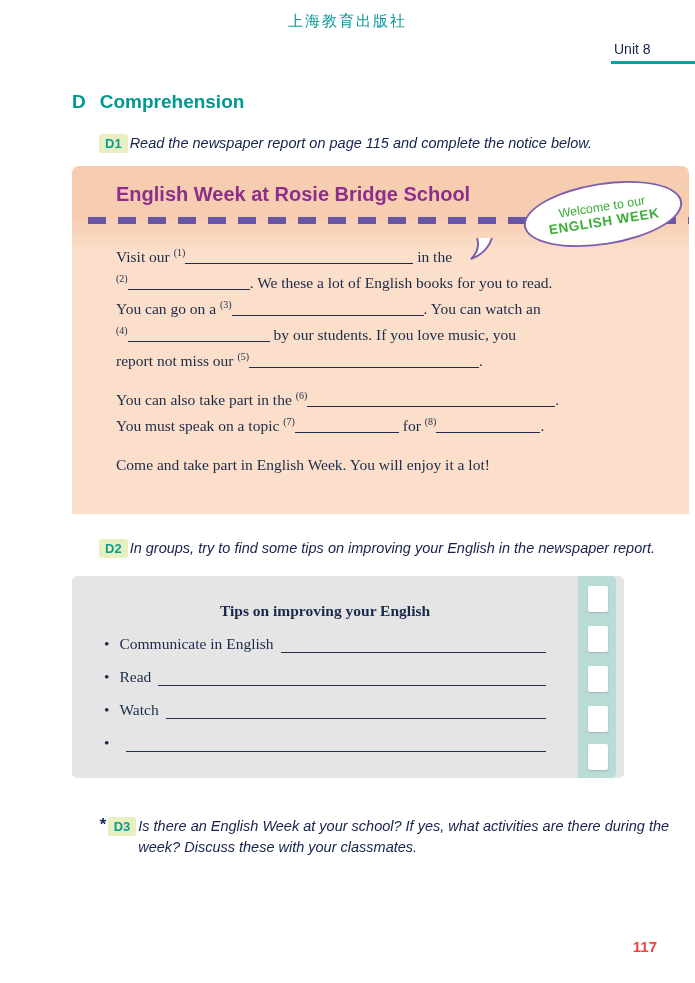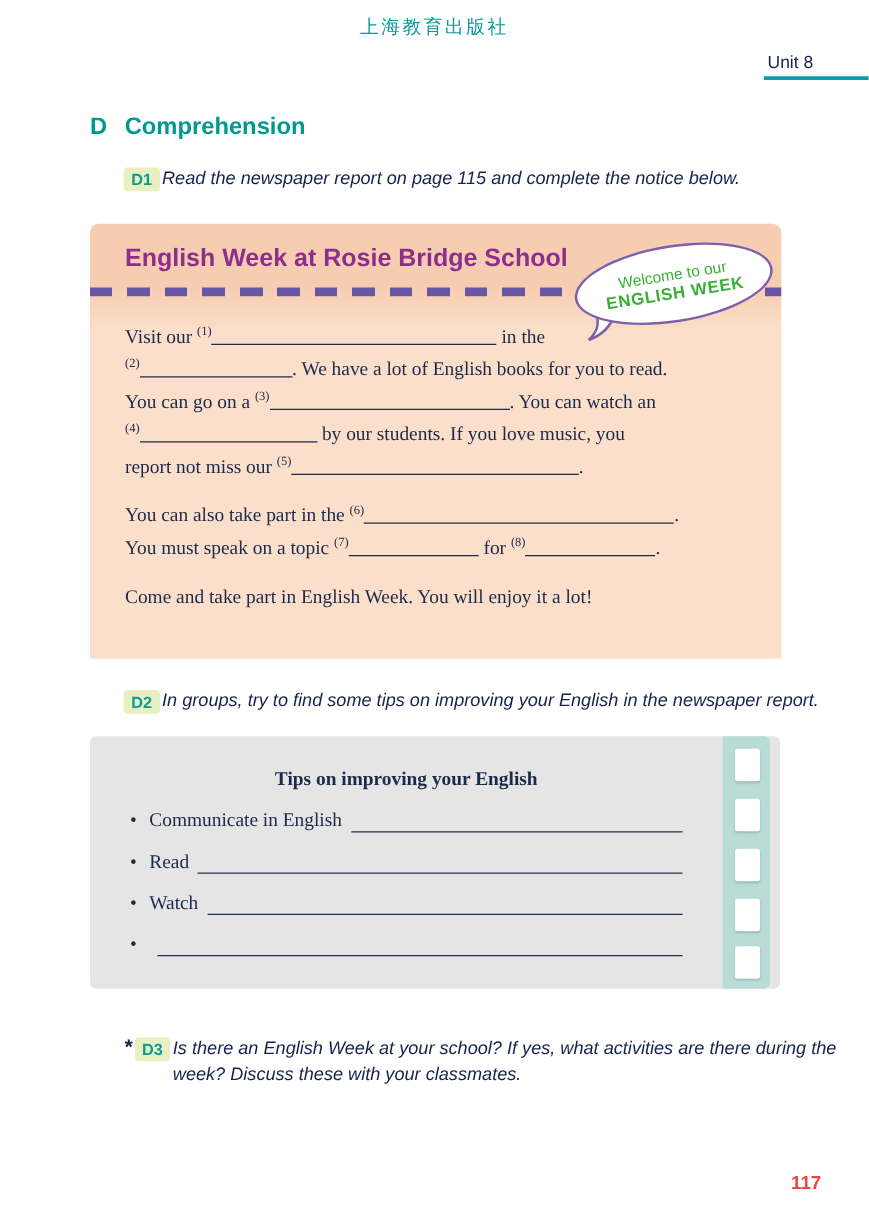--- a/index.html
+++ b/index.html
@@ -46,23 +46,24 @@
     font-weight:bold; font-style:italic; font-size:17px; color:#15224d;
     margin-top:-1px;
   }
   .instr {
     font-family:"Liberation Sans", sans-serif; font-style:italic;
     font-size:14.5px; color:#15224d; line-height:1.42; max-width:560px;
   }
 
   
   .notice {
-    position:relative; margin-top:25px; width:553px;
+    position:relative; margin-top:12px; width:617px;
     background:linear-gradient(180deg, #f7cdb1 0px, #f7cdb1 52px, #fbdfca 86px, #fbdfca 100%);
     border-radius:7px 7px 0 0;
+    padding-left:16px;
   }
   .notice-title {
     padding:17px 0 0 28px;
     font-family:"Liberation Sans", sans-serif; font-weight:bold;
     font-size:20px; color:#8e2e8c;
   }
   .dashes {
     height:7px; margin-top:11px;
     background:repeating-linear-gradient(90deg,#6656a5 0 18px, transparent 18px 30px);
   }
@@ -157,21 +158,21 @@
     <div class="bubble">
       <span class="bubble-l1">Welcome to our</span>
       <span class="bubble-l2">ENGLISH WEEK</span>
     </div>
     <svg class="bubble-tail" width="26" height="24" viewBox="0 0 26 24">
       <path d="M7 0 C10 9, 7 15, 1 21 C12 17, 19 9, 22 0" fill="#ffffff" stroke="#7d5fae" stroke-width="2"></path>
     </svg>
 
     <div class="notice-body">
       <div class="nline"><span>Visit our </span><sup class="marker">(1)</sup><span class="blank" style="width:228px"></span><span> in the</span></div>
-      <div class="nline"><sup class="marker">(2)</sup><span class="blank" style="width:122px"></span><span>. We have a lot of English books for you to read.</span></div>
+      <div class="nline"><sup class="marker">(2)</sup><span class="blank" style="width:122px"></span><span>. We these a lot of English books for you to read.</span></div>
       <div class="nline"><span>You can go on a </span><sup class="marker">(3)</sup><span class="blank" style="width:192px"></span><span>. You can watch an</span></div>
       <div class="nline"><sup class="marker">(4)</sup><span class="blank" style="width:142px"></span><span> by our students. If you love music, you</span></div>
       <div class="nline"><span>report not miss our </span><sup class="marker">(5)</sup><span class="blank" style="width:230px"></span><span>.</span></div>
 
       <div class="nline npara"><span>You can also take part in the </span><sup class="marker">(6)</sup><span class="blank" style="width:248px"></span><span>.</span></div>
       <div class="nline"><span>You must speak on a topic </span><sup class="marker">(7)</sup><span class="blank" style="width:104px"></span><span> for </span><sup class="marker">(8)</sup><span class="blank" style="width:104px"></span><span>.</span></div>
 
       <div class="nline npara"><span>Come and take part in English Week. You will enjoy it a lot!</span></div>
     </div>
 

